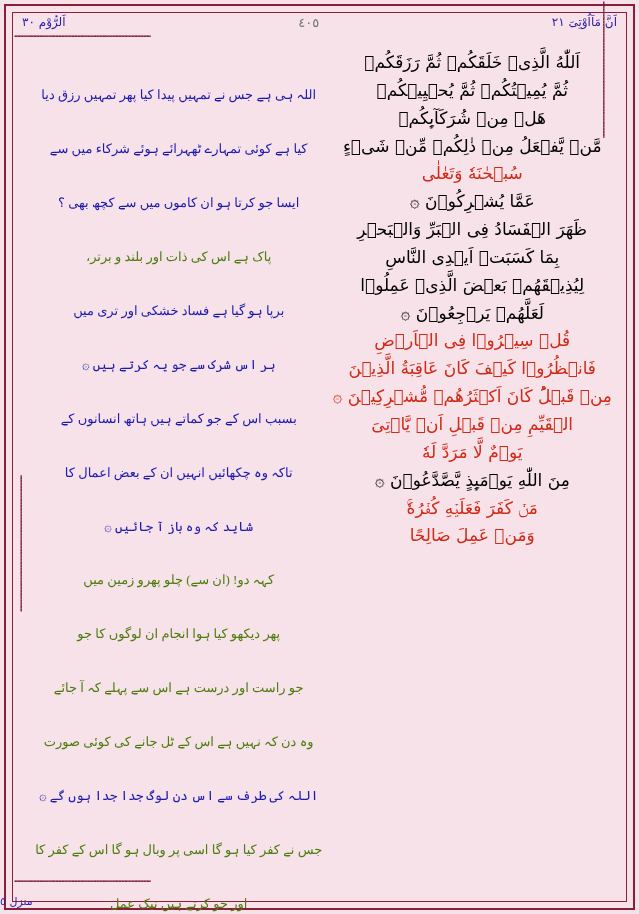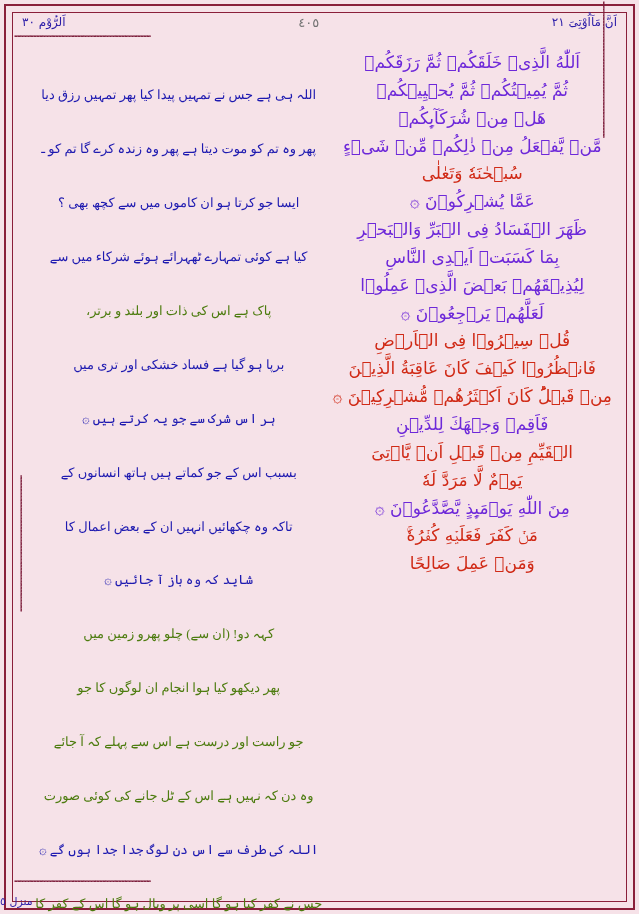--- a/index.html
+++ b/index.html
@@ -111,21 +111,21 @@
   }
   .aline {
     text-align: center;
     direction: rtl;
     font-size: 17px;
     line-height: 1.05;
     margin-bottom: 10px;
     white-space: nowrap;
     font-family: "DejaVu Sans", sans-serif;
   }
-  .aline.blue { color: #6d28d9; }
+  .aline.blue { color: #000000; }
   .aline.red { color: #d02a16; }
   .uline {
     text-align: center;
     direction: rtl;
     font-size: 13px;
     line-height: 1.15;
     margin-bottom: 7px;
     white-space: nowrap;
     font-family: Liberation Serif, serif;
     margin-top: 32px;
@@ -161,33 +161,31 @@
       <div class="aline blue">مَّنۡ يَّفۡعَلُ مِنۡ ذٰلِكُمۡ مِّنۡ شَىۡءٍ</div>
       <div class="aline red">سُبۡحٰنَهٗ وَتَعٰلٰى</div>
       <div class="aline blue">عَمَّا يُشۡرِكُوۡنَ ۞</div>
       <div class="aline blue">ظَهَرَ الۡفَسَادُ فِى الۡبَرِّ وَالۡبَحۡرِ</div>
       <div class="aline blue">بِمَا كَسَبَتۡ اَيۡدِى النَّاسِ</div>
       <div class="aline blue">لِيُذِيۡقَهُمۡ بَعۡضَ الَّذِىۡ عَمِلُوۡا</div>
       <div class="aline blue">لَعَلَّهُمۡ يَرۡجِعُوۡنَ ۞</div>
       <div class="aline red">قُلۡ سِيۡرُوۡا فِى الۡاَرۡضِ</div>
       <div class="aline red">فَانۡظُرُوۡا كَيۡفَ كَانَ عَاقِبَةُ الَّذِيۡنَ</div>
       <div class="aline red">مِنۡ قَبۡلُ‌ؕ كَانَ اَكۡثَرُهُمۡ مُّشۡرِكِيۡنَ ۞</div>
-      <div class="aline blue">فَاَقِمۡ وَجۡهَكَ لِلدِّيۡنِ</div>
       <div class="aline red">الۡقَيِّمِ مِنۡ قَبۡلِ اَنۡ يَّاۡتِىَ</div>
       <div class="aline red">يَوۡمٌ لَّا مَرَدَّ لَهٗ</div>
       <div class="aline blue">مِنَ اللّٰهِ‌ يَوۡمَٮِٕذٍ يَّصَّدَّعُوۡنَ ۞</div>
       <div class="aline red">مَنۡ كَفَرَ فَعَلَيۡهِ كُفۡرُهٗ‌ۚ</div>
       <div class="aline red">وَمَنۡ عَمِلَ صَالِحًا</div>
     </div>
 
     <div class="col col-urdu">
       <div class="uline blue">اللہ ہی ہے جس نے تمہیں پیدا کیا پھر تمہیں رزق دیا</div>
-      <div class="uline blue">پھر وہ تم کو موت دیتا ہے پھر وہ زندہ کرے گا تم کو ـ</div>
+      <div class="uline blue">کیا ہے کوئی تمہارے ٹھہرائے ہوئے شرکاء میں سے</div>
       <div class="uline blue">ایسا جو کرتا ہو ان کاموں میں سے کچھ بھی ؟</div>
-      <div class="uline blue">کیا ہے کوئی تمہارے ٹھہرائے ہوئے شرکاء میں سے</div>
       <div class="uline red">پاک ہے اس کی ذات اور بلند و برتر،</div>
       <div class="uline blue">برپا ہو گیا ہے فساد خشکی اور تری میں</div>
       <div class="uline blue">ہر اس شرک سے جو یہ کرتے ہیں ۞</div>
       <div class="uline blue">بسبب اس کے جو کماتے ہیں ہاتھ انسانوں کے</div>
       <div class="uline blue">تاکہ وہ چکھائیں انہیں ان کے بعض اعمال کا</div>
       <div class="uline blue">شاید کہ وہ باز آ جائیں ۞</div>
       <div class="uline red">کہہ دو! (ان سے) چلو پھرو زمین میں</div>
       <div class="uline red">پھر دیکھو کیا ہوا انجام ان لوگوں کا جو</div>
       <div class="uline red">جو راست اور درست ہے اس سے پہلے کہ آ جائے</div>
       <div class="uline red">وہ دن کہ نہیں ہے اس کے ٹل جانے کی کوئی صورت</div>

